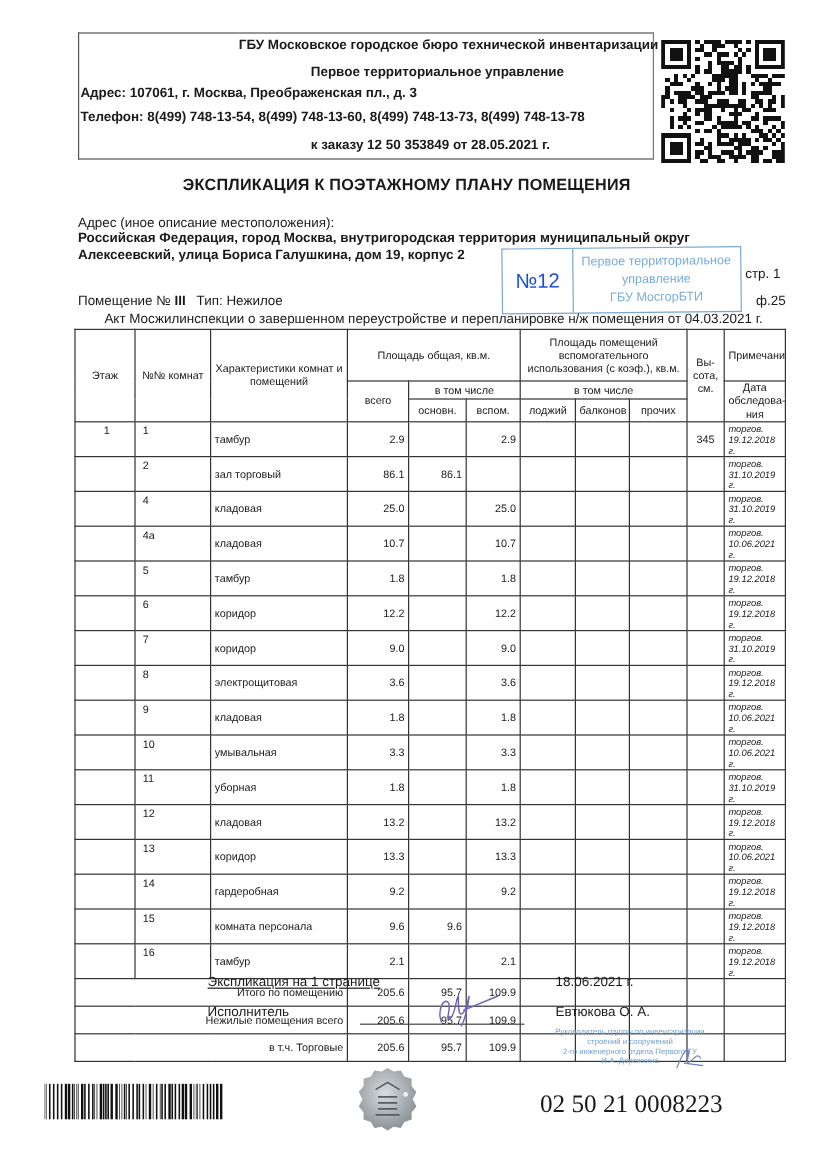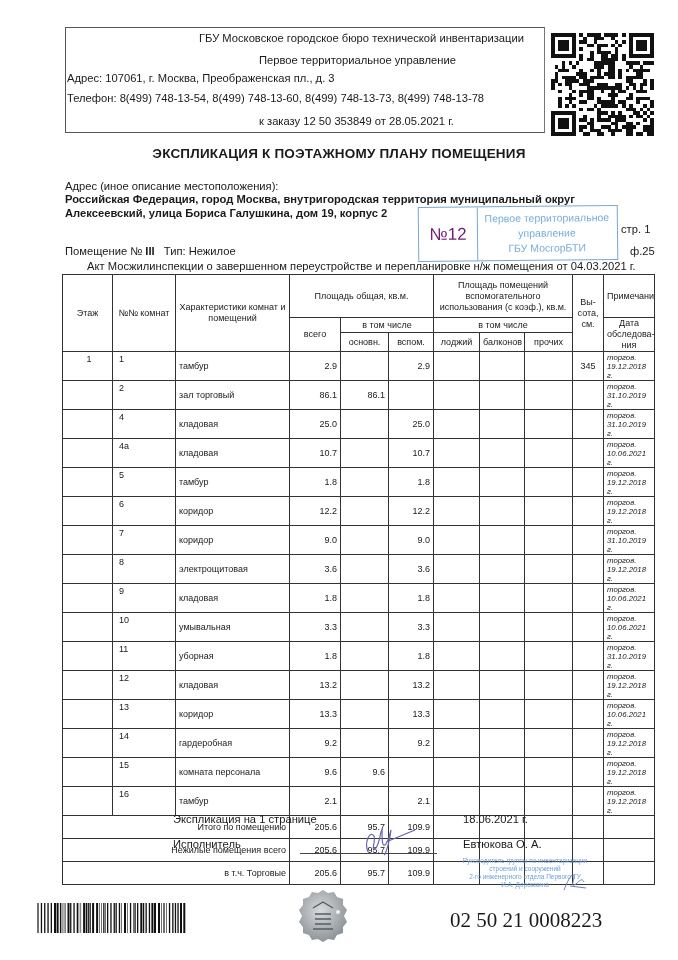--- a/index.html
+++ b/index.html
@@ -2,34 +2,34 @@
 <html><head>
 <meta charset="utf-8">
 <style>
   html, body { margin: 0; padding: 0; background: #ffffff; }
   body { width: 678px; height: 960px; position: relative; overflow: hidden;
          font-family: "Liberation Sans", sans-serif; color: #1a1a1a; }
   .abs { position: absolute; }
 
   
   .hdr-box { position: absolute; left: 65px; top: 27px; width: 480px; height: 106px;
-             border: 1px solid #555; box-sizing: border-box; border-right: 1px solid #777; }
+             border: 1px solid #555; box-sizing: border-box; border-right: 1px solid #777; font-weight: bold; }
   .hdr-line { position: absolute; font-size: 11.2px; white-space: nowrap; }
   .qr { position: absolute; left: 551px; top: 33px; width: 103px; height: 103px; }
 
   .title { position: absolute; left: 0; width: 678px; top: 146px; text-align: center;
            font-weight: bold; font-size: 13.5px; letter-spacing: 0.2px; }
   .t11 { font-size: 11.2px; white-space: nowrap; }
   .bold { font-weight: bold; }
 
   
   .stamp { position: absolute; left: 418px; top: 206px; width: 200px; height: 55px;
            border: 1px solid #7aa7cf; color: #6a9fd0; box-sizing: border-box; transform: rotate(-0.6deg); }
   .stamp-no { position: absolute; left: 0; top: 0; width: 58px; height: 53px; border-right: 1px solid #7aa7cf;
-              font-size: 17px; display: flex; align-items: center; justify-content: center; color: #701a75; text-align: center; }
+              font-size: 17px; display: flex; align-items: center; justify-content: center; color: #1d4ed8; text-align: center; }
   .stamp-text { position: absolute; left: 58px; right: 0; top: 4px; text-align: center; font-size: 10.5px; line-height: 15px; color: #79acd8; }
 
   
   table.expl { position: absolute; left: 62px; top: 274px; border-collapse: collapse; table-layout: fixed;
                width: 592px; font-size: 9px; }
   table.expl td, table.expl th { border: 1px solid #333; padding: 0 3px; font-weight: normal; overflow: hidden; }
   table.expl th { text-align: center; line-height: 11px; font-size: 9px; }
   table.expl tbody td { height: 22px; vertical-align: middle; }
   .num { text-align: right; }
   .ctr { text-align: center; }
@@ -736,21 +736,21 @@
         <td class="num">109.9</td>
         <td></td>
         <td></td>
         <td></td>
         <td></td>
         <td></td>
       </tr>
     </tbody>
 </table>
 
-<div class="abs t11" style="left:173px; top:813px;">Экспликация на 1 странице</div>
+<div class="abs t11" style="left:173px; top:813px;text-decoration:underline;">Экспликация на 1 странице</div>
 <div class="abs t11" style="left:463px; top:813px;">18.06.2021 г.</div>
 <div class="abs t11" style="left:173px; top:838px;">Исполнитель</div>
 <div class="sig-line"></div>
 <svg class="abs" style="left:360px; top:822px;" width="60" height="34" viewBox="0 0 60 34">
   <path d="M8 30 C 4 20, 10 8, 14 14 C 16 20, 10 30, 16 26 C 20 20, 20 10, 22 8 C 22 18, 22 26, 26 22 C 30 16, 30 10, 31 8 C 30 18, 26 32, 24 33 M 26 20 L 55 8" stroke="#6a64b6" stroke-width="1.2" fill="none"></path>
 </svg>
 <div class="abs t11" style="left:463px; top:838px;">Евтюкова О. А.</div>
 <div class="blue-small" style="left:425px; top:857px; width:200px;">
   <div>Руководитель группы по инвентаризации</div>
   <div>строений и сооружений</div>

